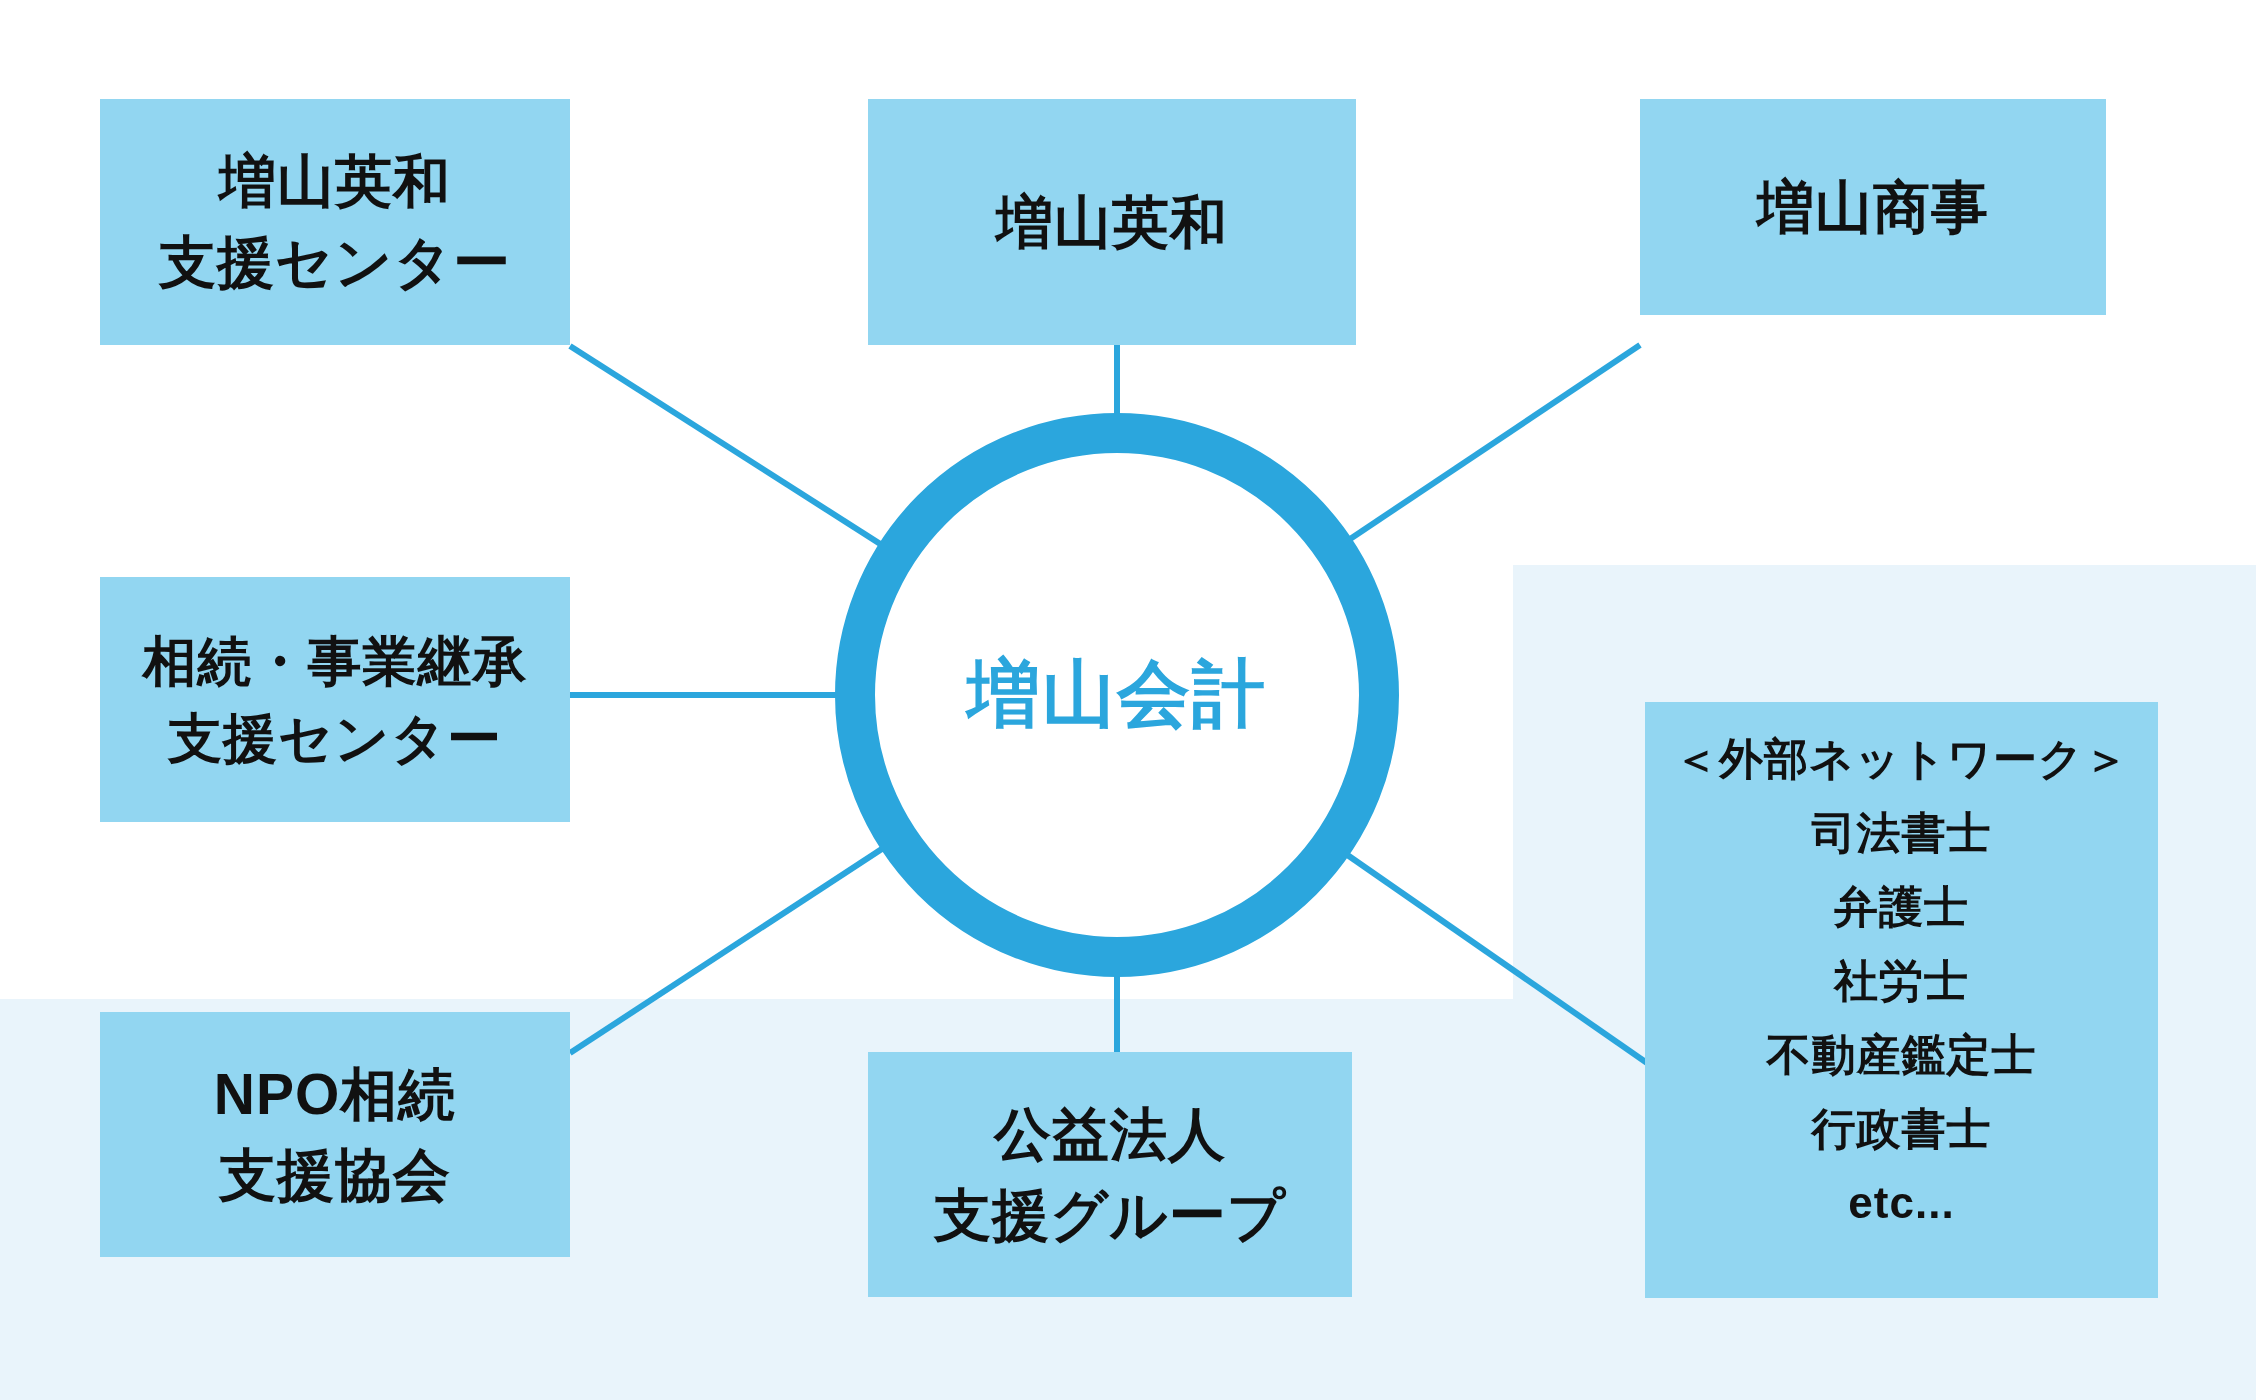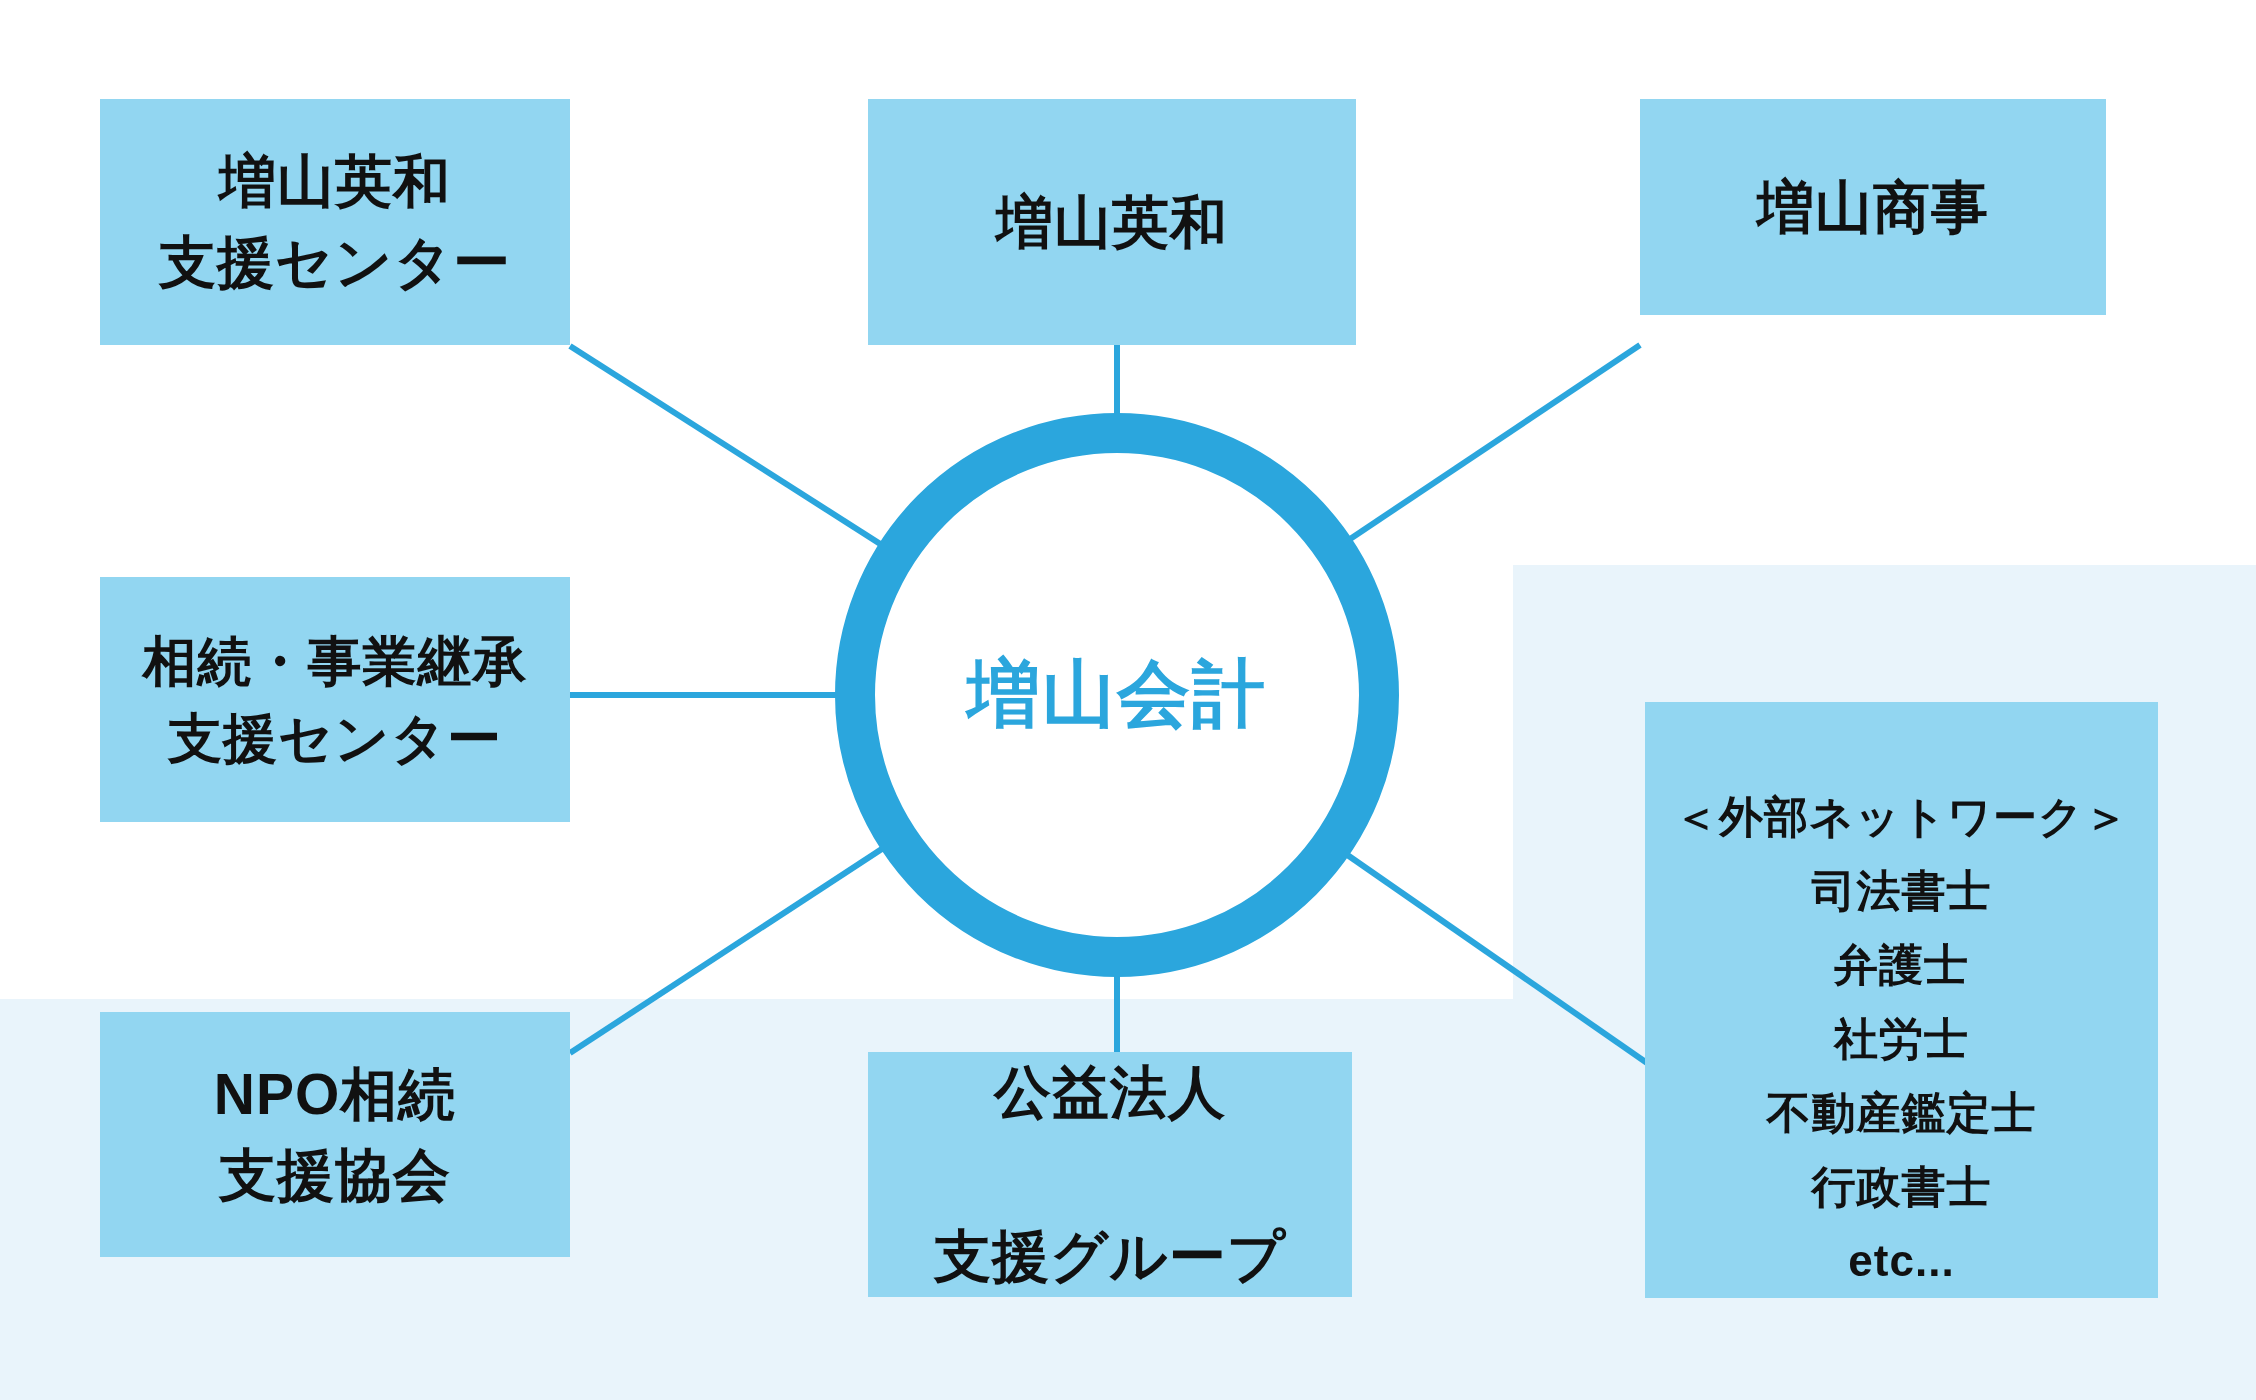--- a/index.html
+++ b/index.html
@@ -15,24 +15,24 @@
     position:absolute; z-index:3; background:#92d6f1;
     display:flex; flex-direction:column; align-items:center; justify-content:center;
     text-align:center; color:#111111; font-weight:700; font-size:57px; line-height:1.42;
     letter-spacing:1px;
   }
   .box-tax        { left:100px;  top:99px;   width:470px; height:246px; }
   .box-soken      { left:868px;  top:99px;   width:488px; height:246px; }
   .box-shoji      { left:1640px; top:99px;   width:466px; height:216px; }
   .box-succession { left:100px;  top:577px;  width:470px; height:245px; font-size:54px; }
   .box-npo        { left:100px;  top:1012px; width:470px; height:245px; }
-  .box-public     { left:868px;  top:1052px; width:484px; height:245px;justify-content:space-between; }
+  .box-public     { left:868px;  top:1052px; width:484px; height:245px; }
   .box-external {
     left:1645px; top:702px; width:513px; height:596px;
-    justify-content:flex-end; padding-top:20px; box-sizing:border-box;
+    justify-content:flex-start; padding-top:20px; box-sizing:border-box;
     font-size:44px; line-height:74px; letter-spacing:1px;
   }
   .box-line { display:block; }
   .hub-label {
     position:absolute; z-index:4; left:857px; top:643px; width:520px; height:104px;
     display:flex; align-items:center; justify-content:center;
     color:#2ba6dd; font-size:73px; font-weight:700; letter-spacing:2px; white-space:nowrap;
   }
 </style>
 </head>

